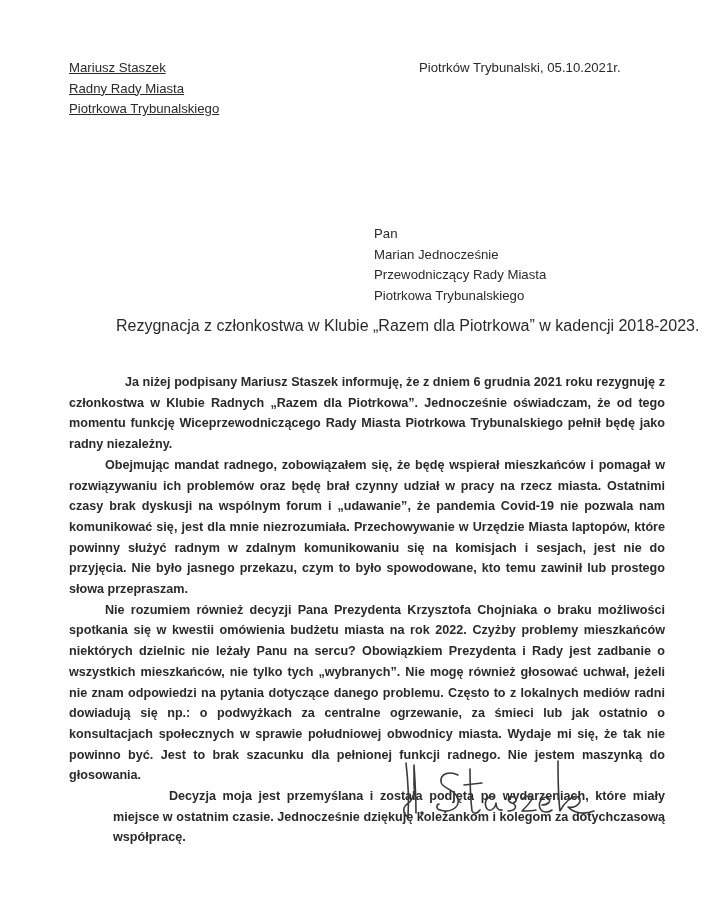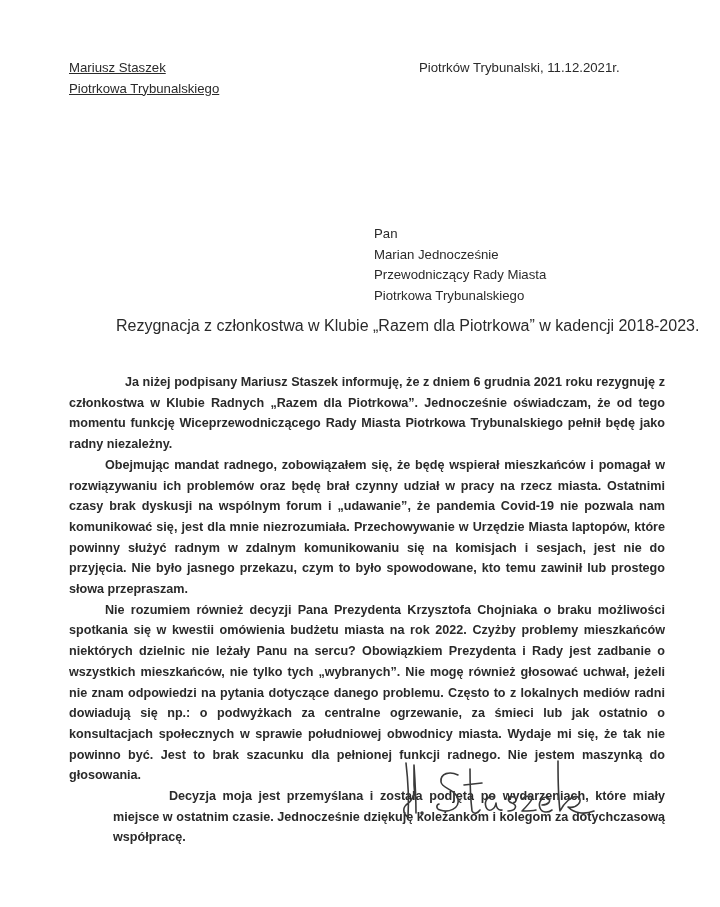--- a/index.html
+++ b/index.html
@@ -14,24 +14,25 @@
   .body p.first { text-indent: 56px; }
   .body p.last-j { text-indent: 56px; margin-left: 44px; }
   .line { display: block; }
   .signature { position: absolute; left: 392px; top: 755px; width: 220px; height: 70px; }
 </style>
 </head>
 <body>
 
 <div class="sender">
   <span class="line">Mariusz Staszek</span>
+  <span class="line">Radny Rady Miasta</span>
   <span class="line">Piotrkowa Trybunalskiego</span>
 </div>
 
-<div class="date">Piotrków Trybunalski, 11.12.2021r.</div>
+<div class="date">Piotrków Trybunalski, 05.10.2021r.</div>
 
 <div class="recipient">
   <span class="line">Pan</span>
   <span class="line">Marian Jednocześnie</span>
   <span class="line">Przewodniczący Rady Miasta</span>
   <span class="line">Piotrkowa Trybunalskiego</span>
 </div>
 
 <div class="subject">Rezygnacja z członkostwa w Klubie „Razem dla Piotrkowa” w kadencji 2018-2023.</div>
 

